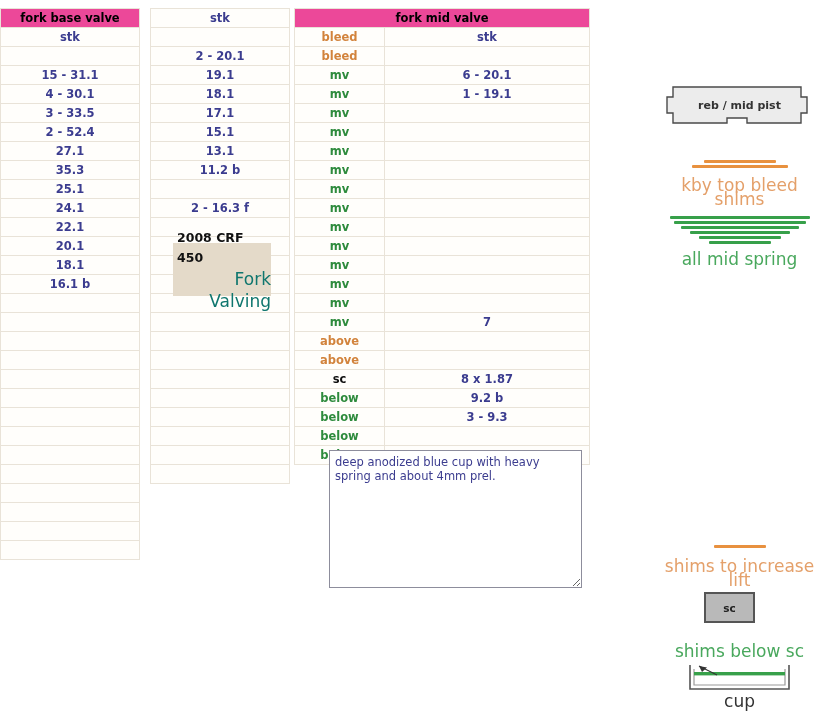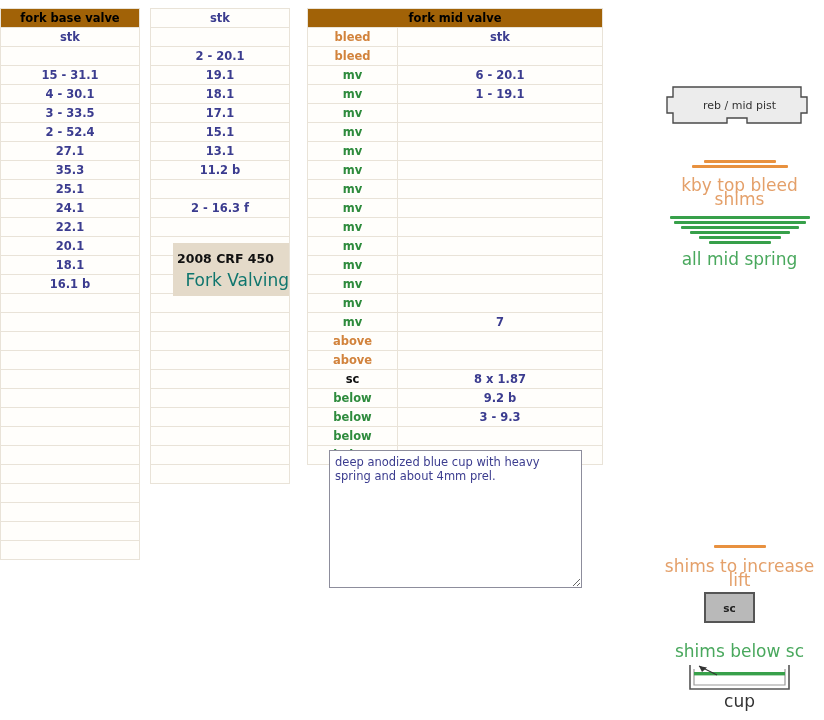--- a/index.html
+++ b/index.html
@@ -26,51 +26,51 @@
     border: 1px solid #e9e3d8;
     text-align: center;
     font-size: 11.5px;
     white-space: nowrap;
     overflow: hidden;
   }
   .hdr {
     font-weight: bold;
     color: #000000;
     font-size: 12px;
-    background: #a16207;
+    background: #ec4899;
   }
   .stk {
     color: #3b3c8f;
     font-weight: bold;
     font-size: 11.5px;
   }
   .val {
     color: #3b3c8f;
     font-weight: bold;
     font-size: 11.5px;
   }
   .lbl-bleed { color: #d2833c; font-weight: bold; }
   .lbl-mv    { color: #2e8b3d; font-weight: bold; }
   .lbl-above { color: #d2833c; font-weight: bold; }
   .lbl-below { color: #2e8b3d; font-weight: bold; }
   .lbl-sc    { color: #111111; font-weight: bold; font-size: 11px; }
 
   
   #tbl-base   { left: 0px;   top: 8px;  width: 140px; }
   #tbl-reb    { left: 150px; top: 8px;  width: 140px; }
-  #tbl-mid    { left: 307px; top: 8px;  width: 269px; }
+  #tbl-mid    { left: 294px; top: 8px;  width: 269px; }
 
   #tbl-mid .c-lbl { width: 90px; }
   #tbl-mid .c-val { width: 205px; }
 
   
   #title-card {
     position: absolute;
     left: 173px; top: 243px;
-    width: 116px; height: 53px;
+    width: 98px; height: 53px;
     background: #e4dac9;
     display: flex;
     flex-direction: column;
     justify-content: center;
     padding-left: 4px;
     box-sizing: border-box;
   }
   #title-card .t1 { font-size: 12.5px; font-weight: bold; color: #111; line-height: 20px; }
   #title-card .t2 { font-size: 17px; color: #0f766e; line-height: 22px; text-align: right; }
 
@@ -106,21 +106,21 @@
   .cap-green  { color: #49a85d; }
   .cap-black  { color: #333333; }
 
   
   #piston {
     position: absolute; left: 0px; top: 83px; width: 169px; height: 45px;
   }
   #piston .ptext {
     position: absolute; left: 0; top: 0; width: 169px; height: 45px;
     display: flex; align-items: center; justify-content: center;
-    font-size: 11px; color: #333; pointer-events: none;
+    font-size: 11px; color: #333; pointer-events: none; font-weight: bold;
   }
 
   
   .shimwrap { position: absolute; width: 169px; }
   .shim {
     margin: 0 auto 2px auto;
     height: 3px;
     border-radius: 1px;
   }
   .shim-o { background: #e8913f; }

